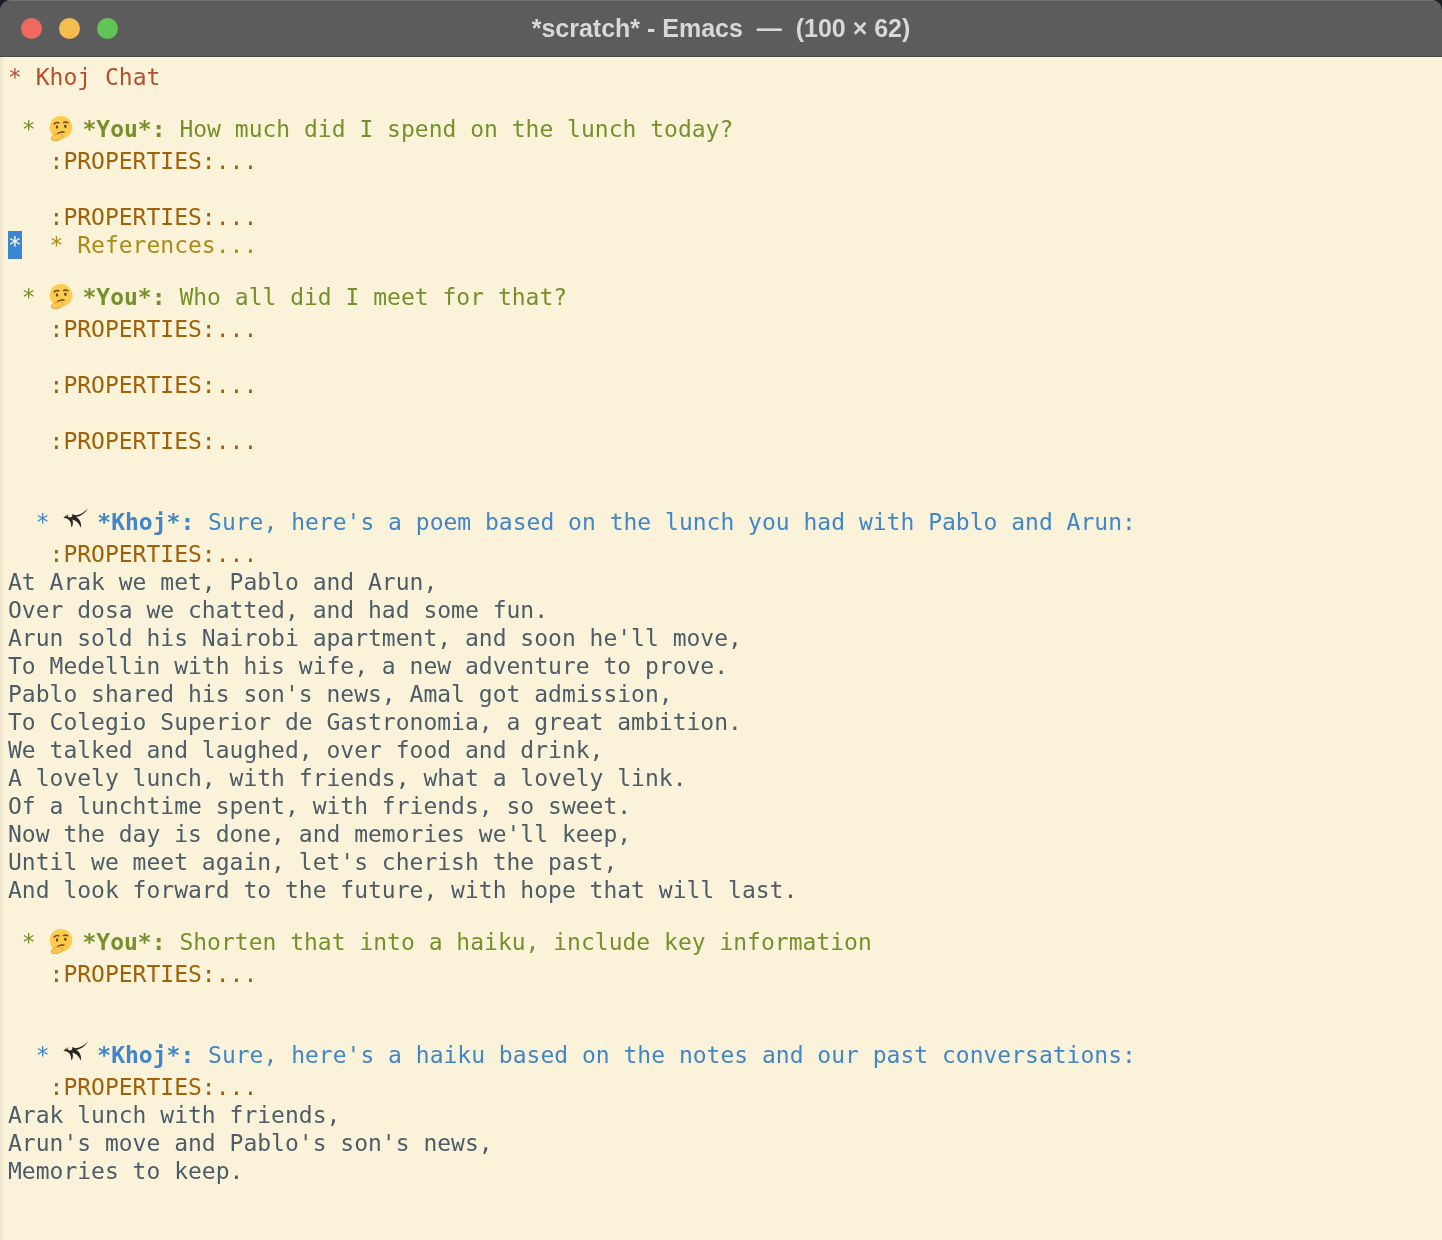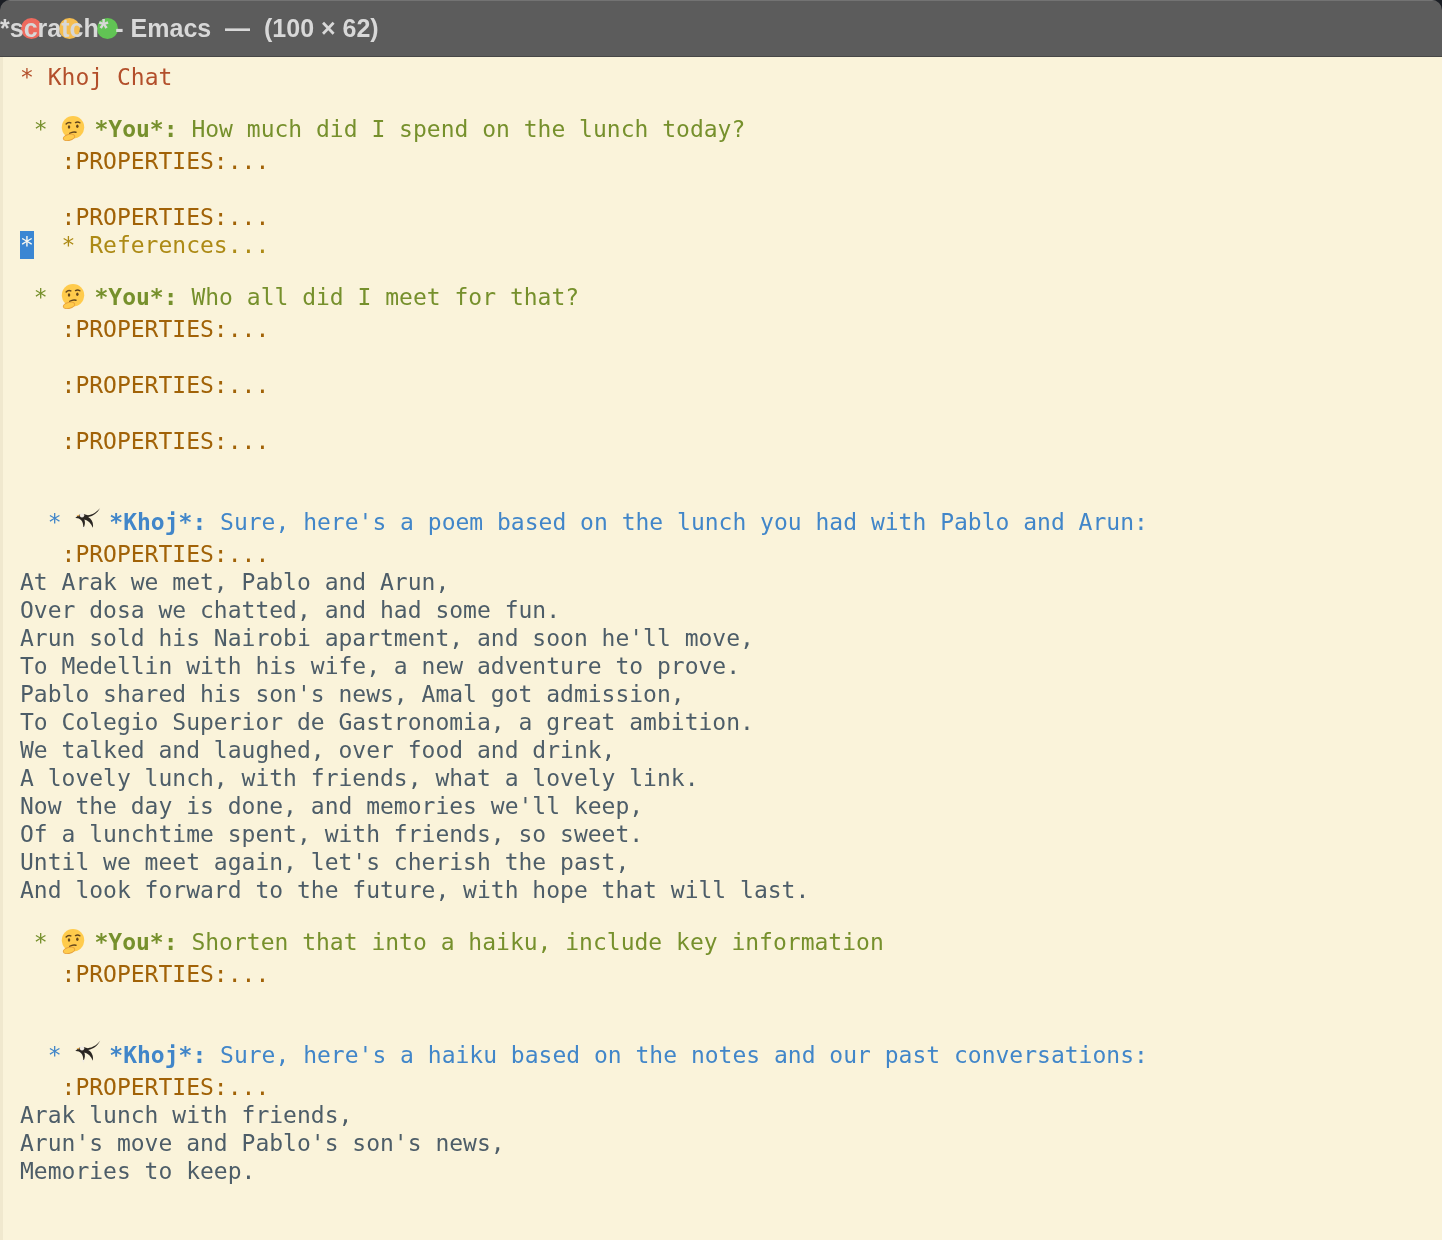--- a/index.html
+++ b/index.html
@@ -23,31 +23,31 @@
     box-shadow:inset 0 1px 0 rgba(255,255,255,0.14);
     display:flex;align-items:center;
     position:relative;
   }
   .lights{display:flex;gap:17px;margin-left:21px;}
   .light{width:21px;height:21px;border-radius:50%;display:inline-block;}
   .light.red{background:#ee6a5e;}
   .light.yellow{background:#f5bd4f;}
   .light.green{background:#61c454;}
   .title{
-    position:absolute;left:0;right:0;text-align:left;
+    position:absolute;left:0;right:0;text-align:center;
     font-family:"Liberation Sans","DejaVu Sans",sans-serif;
     font-weight:bold;font-size:25px;color:#d8d8d8;
     white-space:pre;pointer-events:none;
   }
   
   .buffer{
     flex:1 1 auto;
     background:#faf3da;
     box-shadow:inset 3px 0 0 rgba(90,70,20,0.06);
-    padding:6px 0 0 20px;
+    padding:6px 0 0 8px;
     overflow:hidden;
   }
   .line{
     font-size:23px;line-height:28px;
     white-space:pre;
     color:#4d5d68;
   }
   .blank{height:28px;}
   .hd{margin-top:24px;}
   .lvl1{color:#b34f2b;}
@@ -141,22 +141,22 @@
     <div class="line props">:PROPERTIES:...</div>
 
     <div class="line">At Arak we met, Pablo and Arun,</div>
     <div class="line">Over dosa we chatted, and had some fun.</div>
     <div class="line">Arun sold his Nairobi apartment, and soon he'll move,</div>
     <div class="line">To Medellin with his wife, a new adventure to prove.</div>
     <div class="line">Pablo shared his son's news, Amal got admission,</div>
     <div class="line">To Colegio Superior de Gastronomia, a great ambition.</div>
     <div class="line">We talked and laughed, over food and drink,</div>
     <div class="line">A lovely lunch, with friends, what a lovely link.</div>
+    <div class="line">Of a lunchtime spent, with friends, so sweet.</div>
     <div class="line">Now the day is done, and memories we'll keep,</div>
-    <div class="line">Of a lunchtime spent, with friends, so sweet.</div>
     <div class="line">Until we meet again, let's cherish the past,</div>
     <div class="line">And look forward to the future, with hope that will last.</div>
 
     <div class="line hd you-line"><span class="bullet ind1">*</span><span class="emoji"><svg width="26" height="26" viewBox="0 0 36 36">
             <use href="#thinking-face"></use>
           </svg></span><span class="speaker">*You*:</span><span>Shorten that into a haiku, include key information</span></div>
     <div class="line props">:PROPERTIES:...</div>
     <div class="blank"></div>
 
     <div class="line hd khoj-line"><span class="bullet ind2">*</span><span class="emoji"><svg width="27" height="27" viewBox="0 0 32 32">

